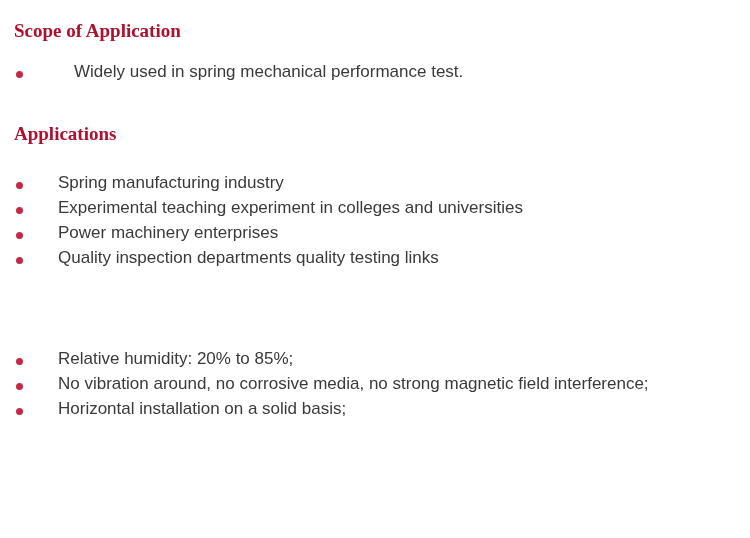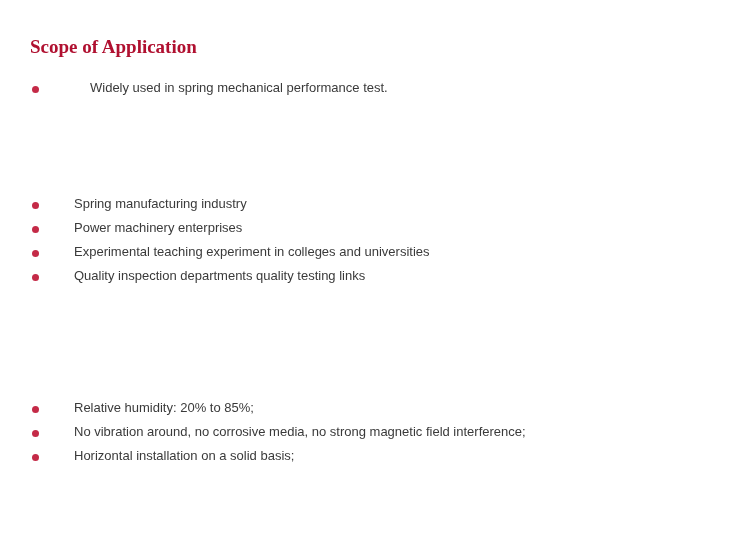--- a/index.html
+++ b/index.html
@@ -15,41 +15,41 @@
     overflow: hidden;
   }
   .page {
     position: relative;
     width: 750px;
     height: 538px;
     box-sizing: border-box;
     padding: 18px 14px 0 14px;
   }
   .section {
-    margin: 16px;
+    margin: 0;
   }
   .section-heading {
     font-family: "Liberation Serif", serif;
     font-weight: bold;
     font-size: 19px;
     color: #b01030;
     margin: 0;
     padding: 0;
     line-height: 26px;
   }
   .bullet-list {
     list-style: none;
     margin: 0;
     padding: 0;
   }
   .bullet-item {
     position: relative;
     display: flex;
     align-items: baseline;
-    font-size: 13px;
+    font-size: 17px;
     color: #3a3a3a;
     line-height: 24px;
     padding: 0;
     margin: 0;
   }
   .bullet-dot {
     flex: 0 0 auto;
     width: 44px;
     display: inline-block;
     color: #c32148;
@@ -92,33 +92,34 @@
       <li class="bullet-item scope-item">
         <span class="bullet-dot"><span class="dot"></span></span>
         <span class="bullet-text">Widely used in spring mechanical performance test.</span>
       </li>
     </ul>
   </div>
 
   <div class="gap-after-scope"></div>
 
   <div class="section">
+    <h2 class="section-heading">Applications</h2>
     <div class="gap-after-apps-head"></div>
     <ul class="bullet-list">
       <li class="bullet-item">
         <span class="bullet-dot"><span class="dot"></span></span>
         <span class="bullet-text">Spring manufacturing industry</span>
       </li>
       <li class="bullet-item">
         <span class="bullet-dot"><span class="dot"></span></span>
-        <span class="bullet-text">Power machinery enterprises</span>
+        <span class="bullet-text">Experimental teaching experiment in colleges and universities</span>
       </li>
       <li class="bullet-item">
         <span class="bullet-dot"><span class="dot"></span></span>
-        <span class="bullet-text">Experimental teaching experiment in colleges and universities</span>
+        <span class="bullet-text">Power machinery enterprises</span>
       </li>
       <li class="bullet-item">
         <span class="bullet-dot"><span class="dot"></span></span>
         <span class="bullet-text">Quality inspection departments quality testing links</span>
       </li>
     </ul>
   </div>
 
   <div class="gap-after-apps"></div>
 

